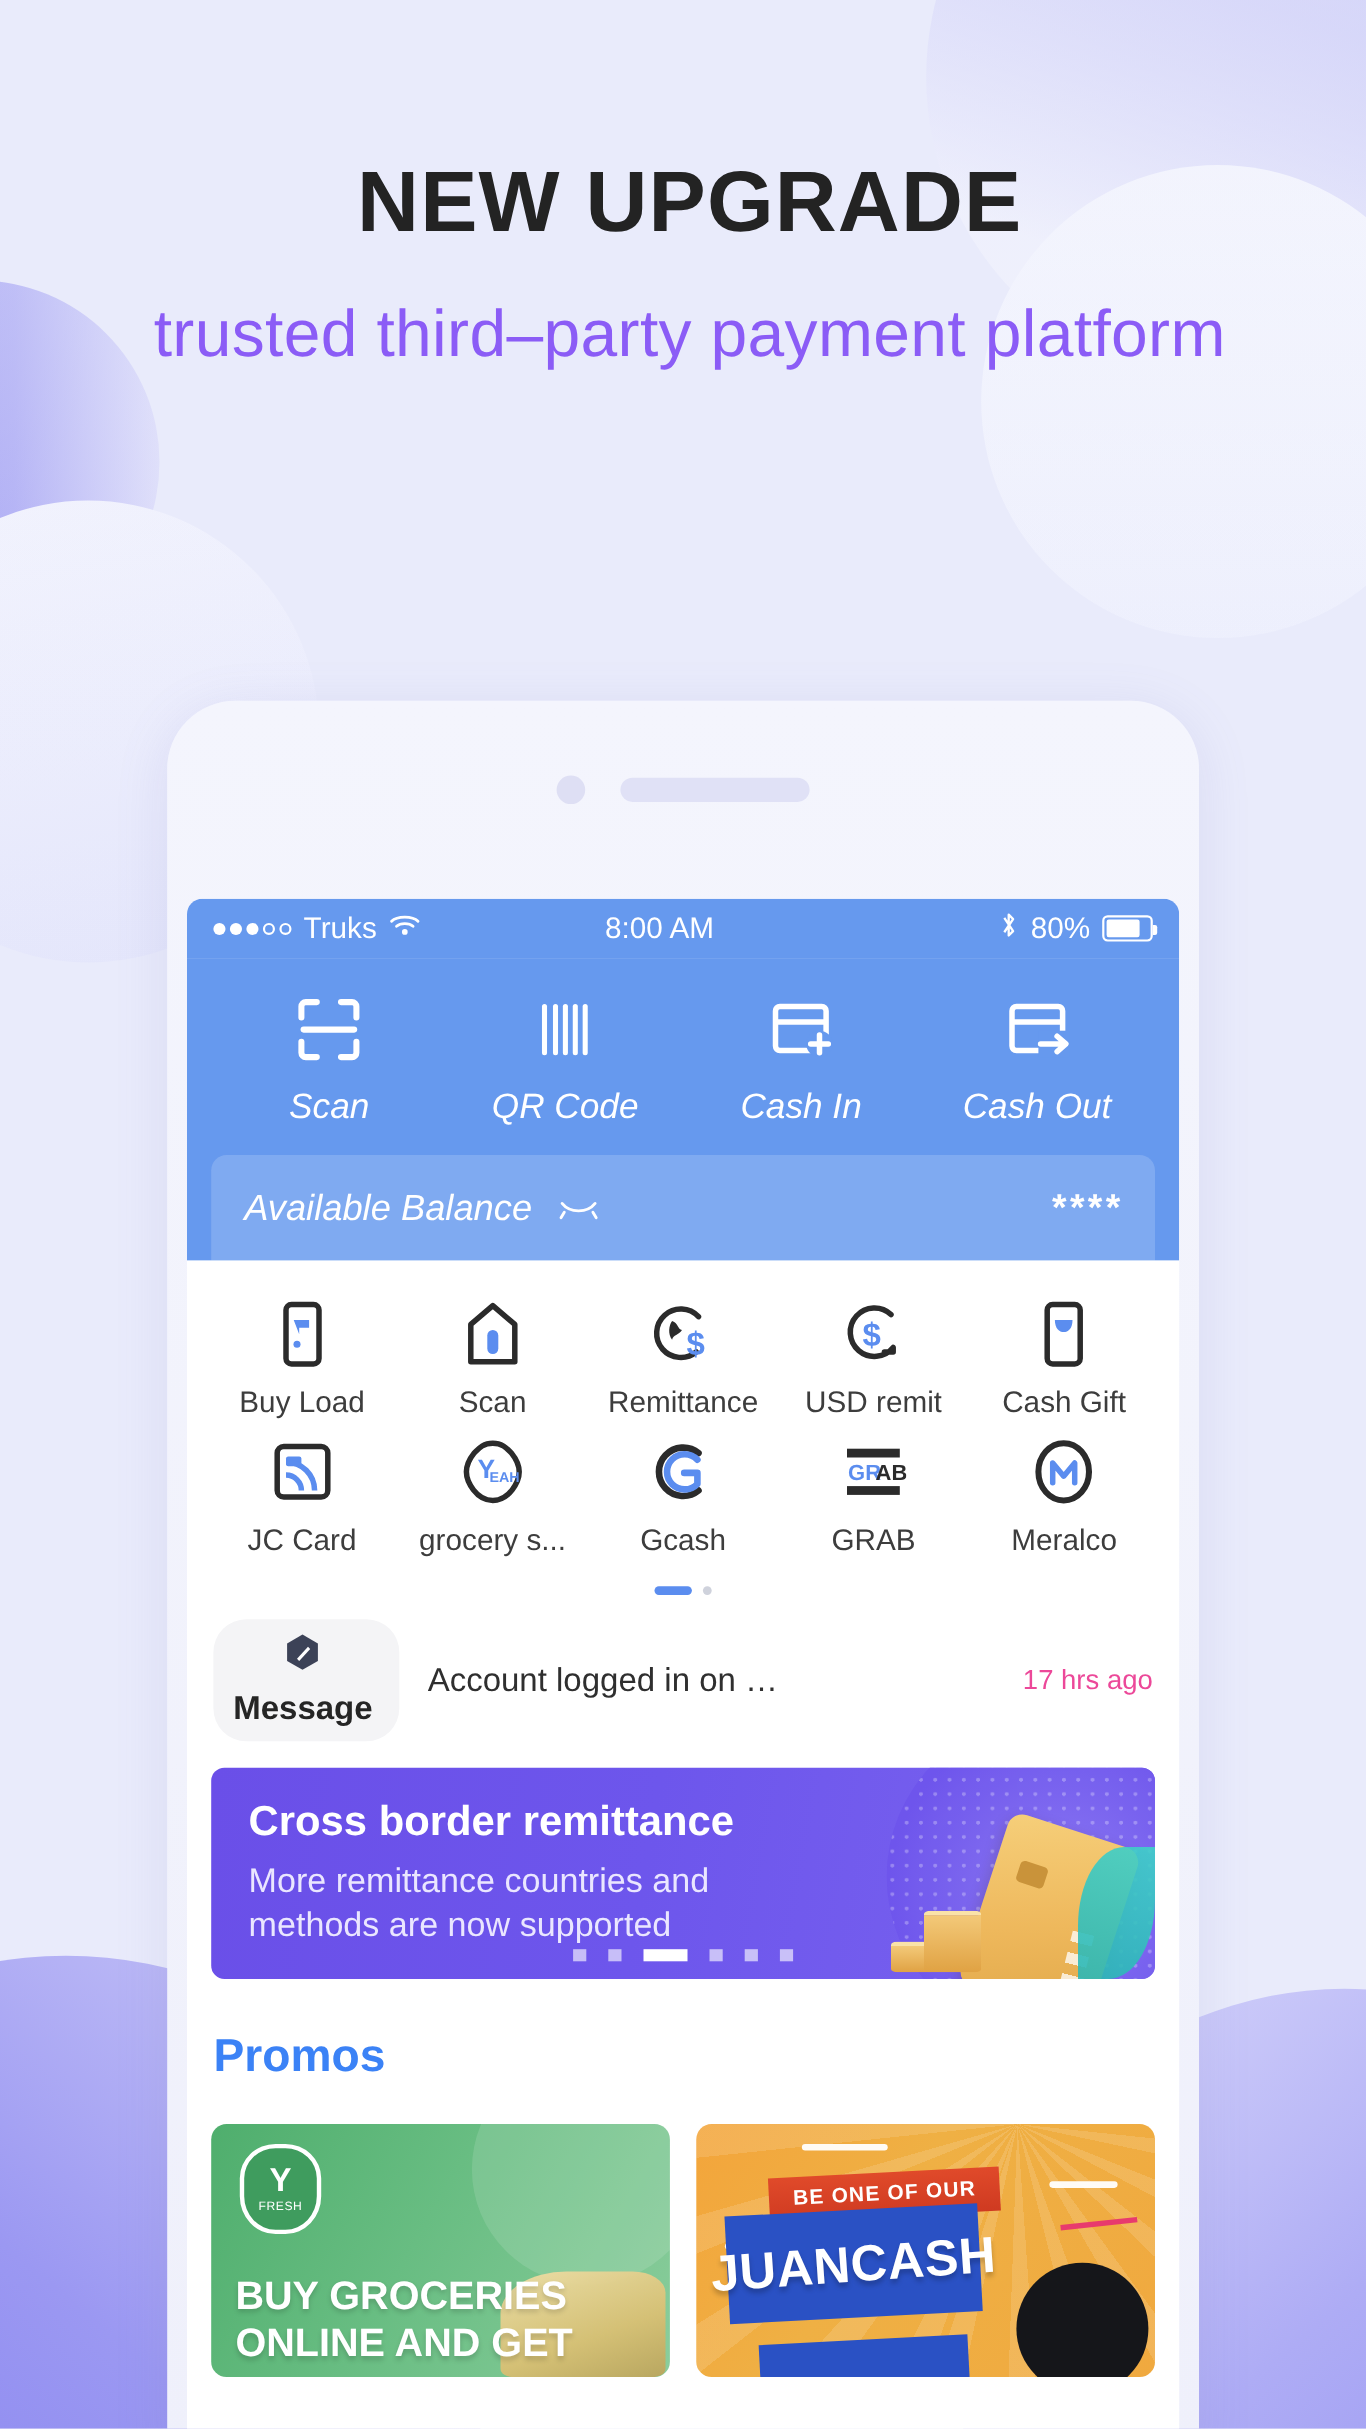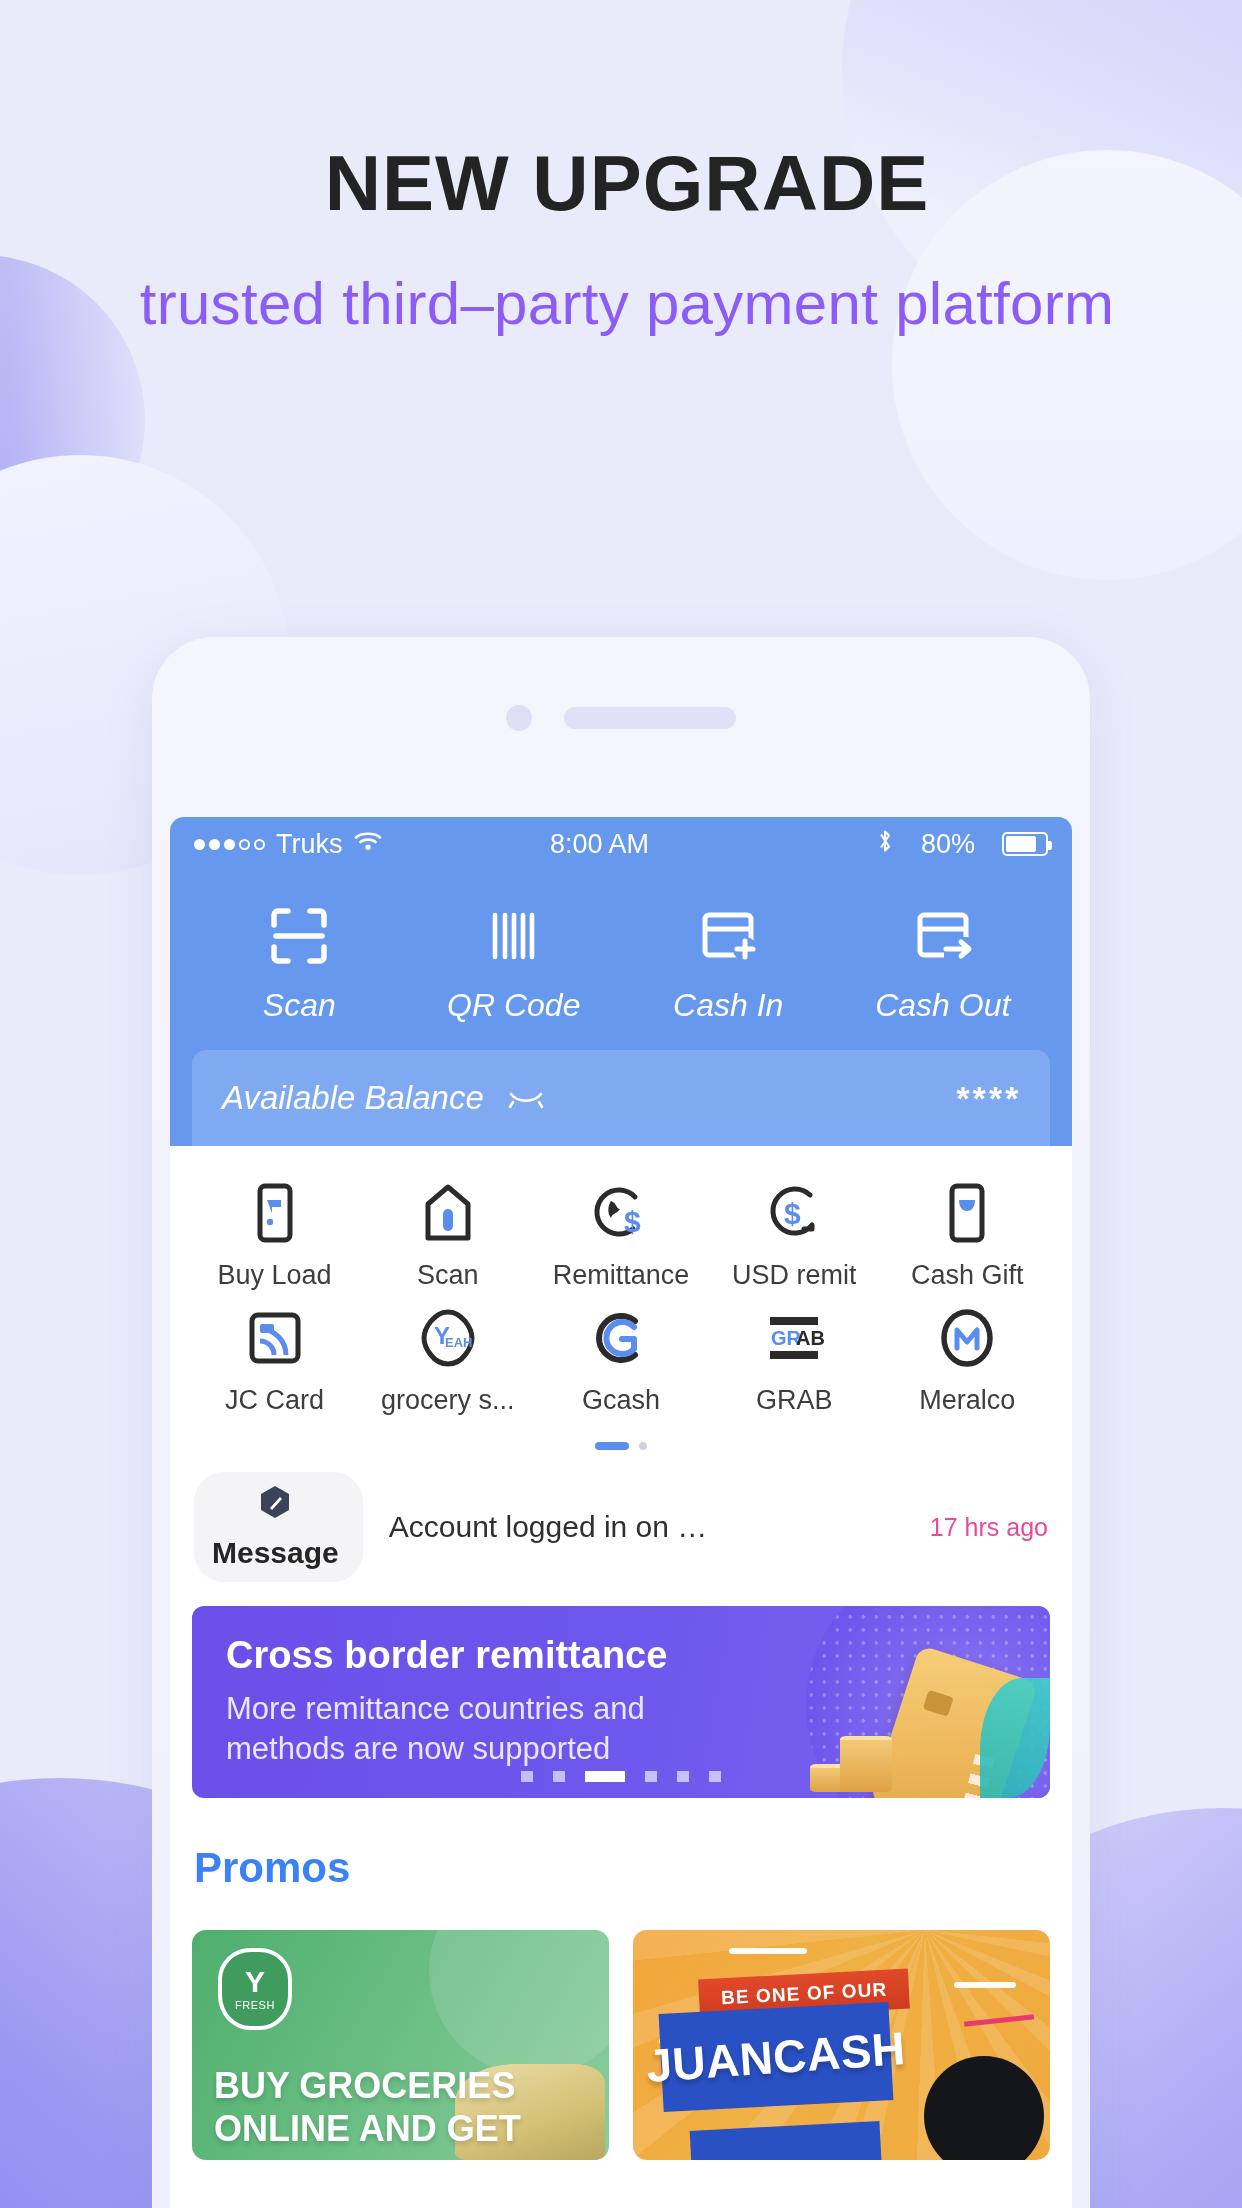--- a/index.html
+++ b/index.html
@@ -104,21 +104,21 @@
     padding: 0 24px; color: #fff;
     font-size: 27px;
   }
   .sb-left { display: flex; align-items: center; gap: 8px; flex: 1; }
   .sig-dots { display: flex; align-items: center; gap: 4px; }
   .sig-dots i { width: 11px; height: 11px; border-radius: 50%; background: #fff; display: block; }
   .sig-dots i.hollow { background: transparent; border: 2px solid #fff; width: 11px; height: 11px; }
   .carrier { font-size: 27px; margin-left: 3px; }
   .wifi { font-size: 26px; margin-left: 2px; }
   .sb-center { flex: 0 0 auto; font-size: 27px; }
-  .sb-right { display: flex; align-items: center; gap: 27px; flex: 1; justify-content: flex-end; margin-left: 43px; }
+  .sb-right { display: flex; align-items: center; gap: 11px; flex: 1; justify-content: flex-end; margin-left: 43px; }
   .batt {
     width: 46px; height: 24px; border: 2px solid #fff; border-radius: 5px;
     position: relative; padding: 2px;
   }
   .batt::after {
     content: ""; position: absolute; right: -6px; top: 7px;
     width: 4px; height: 9px; background: #fff; border-radius: 0 2px 2px 0;
   }
   .batt i { display: block; height: 100%; width: 80%; background: #fff; border-radius: 2px; }
 

